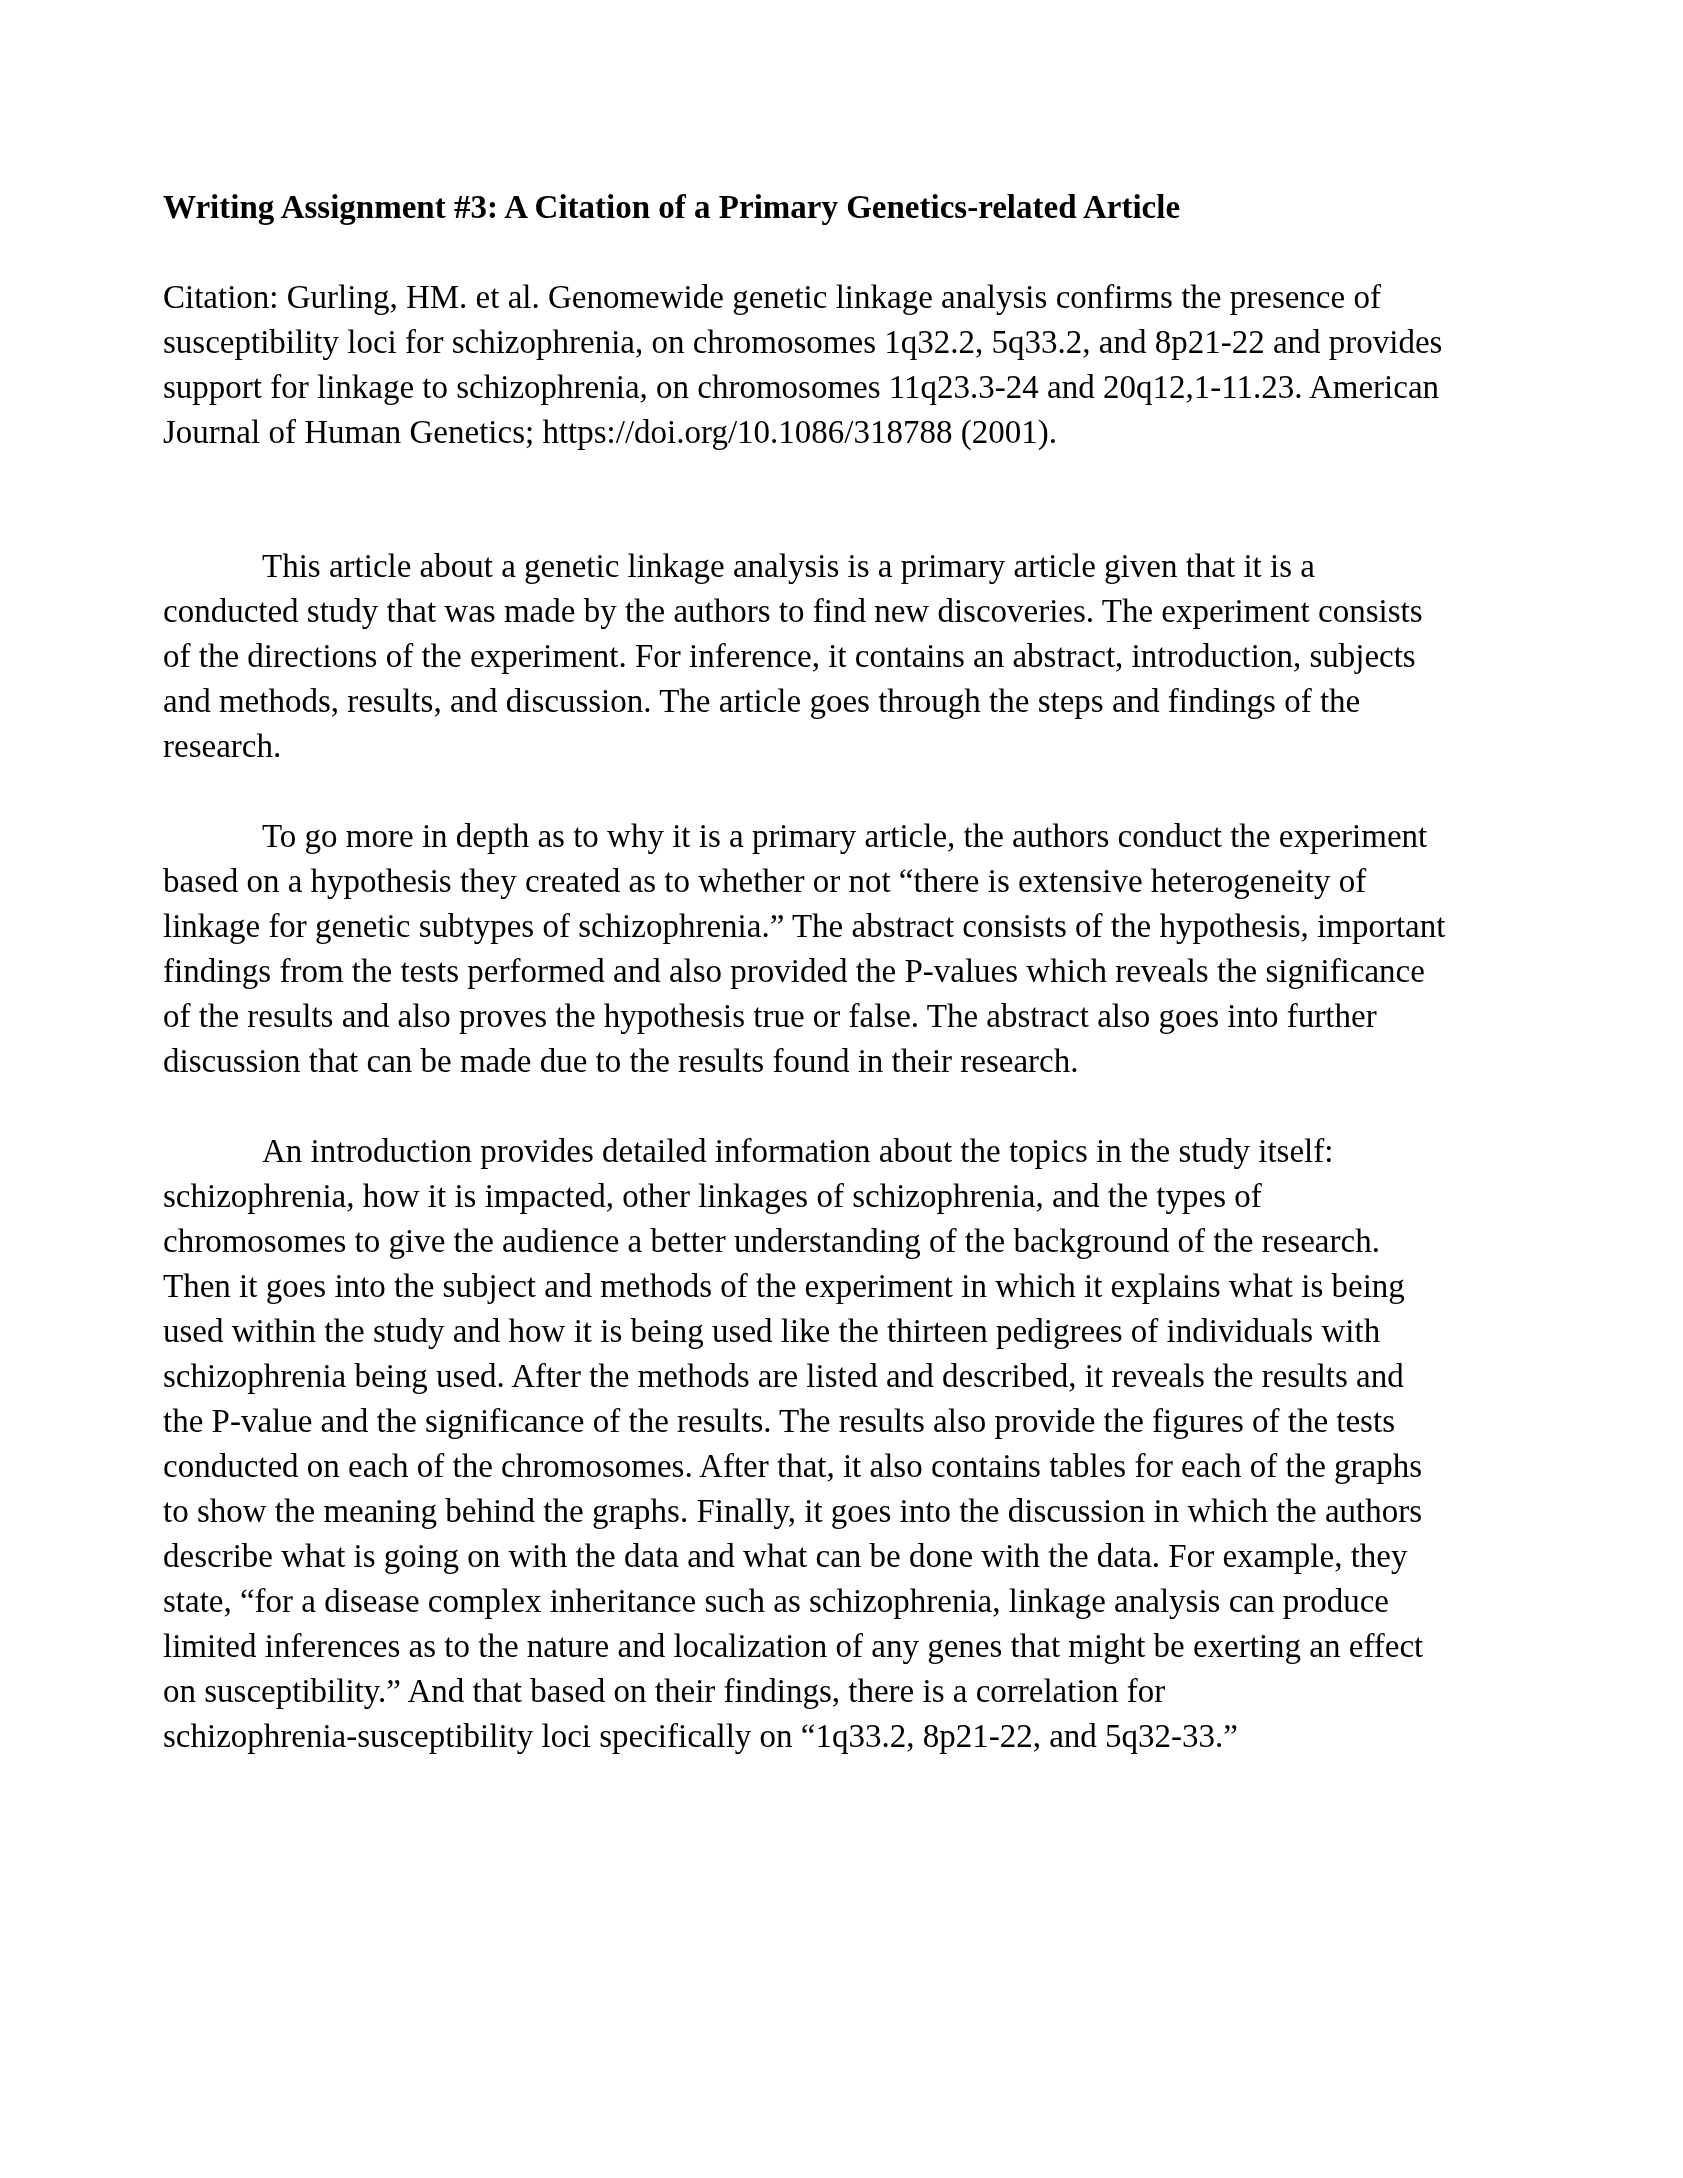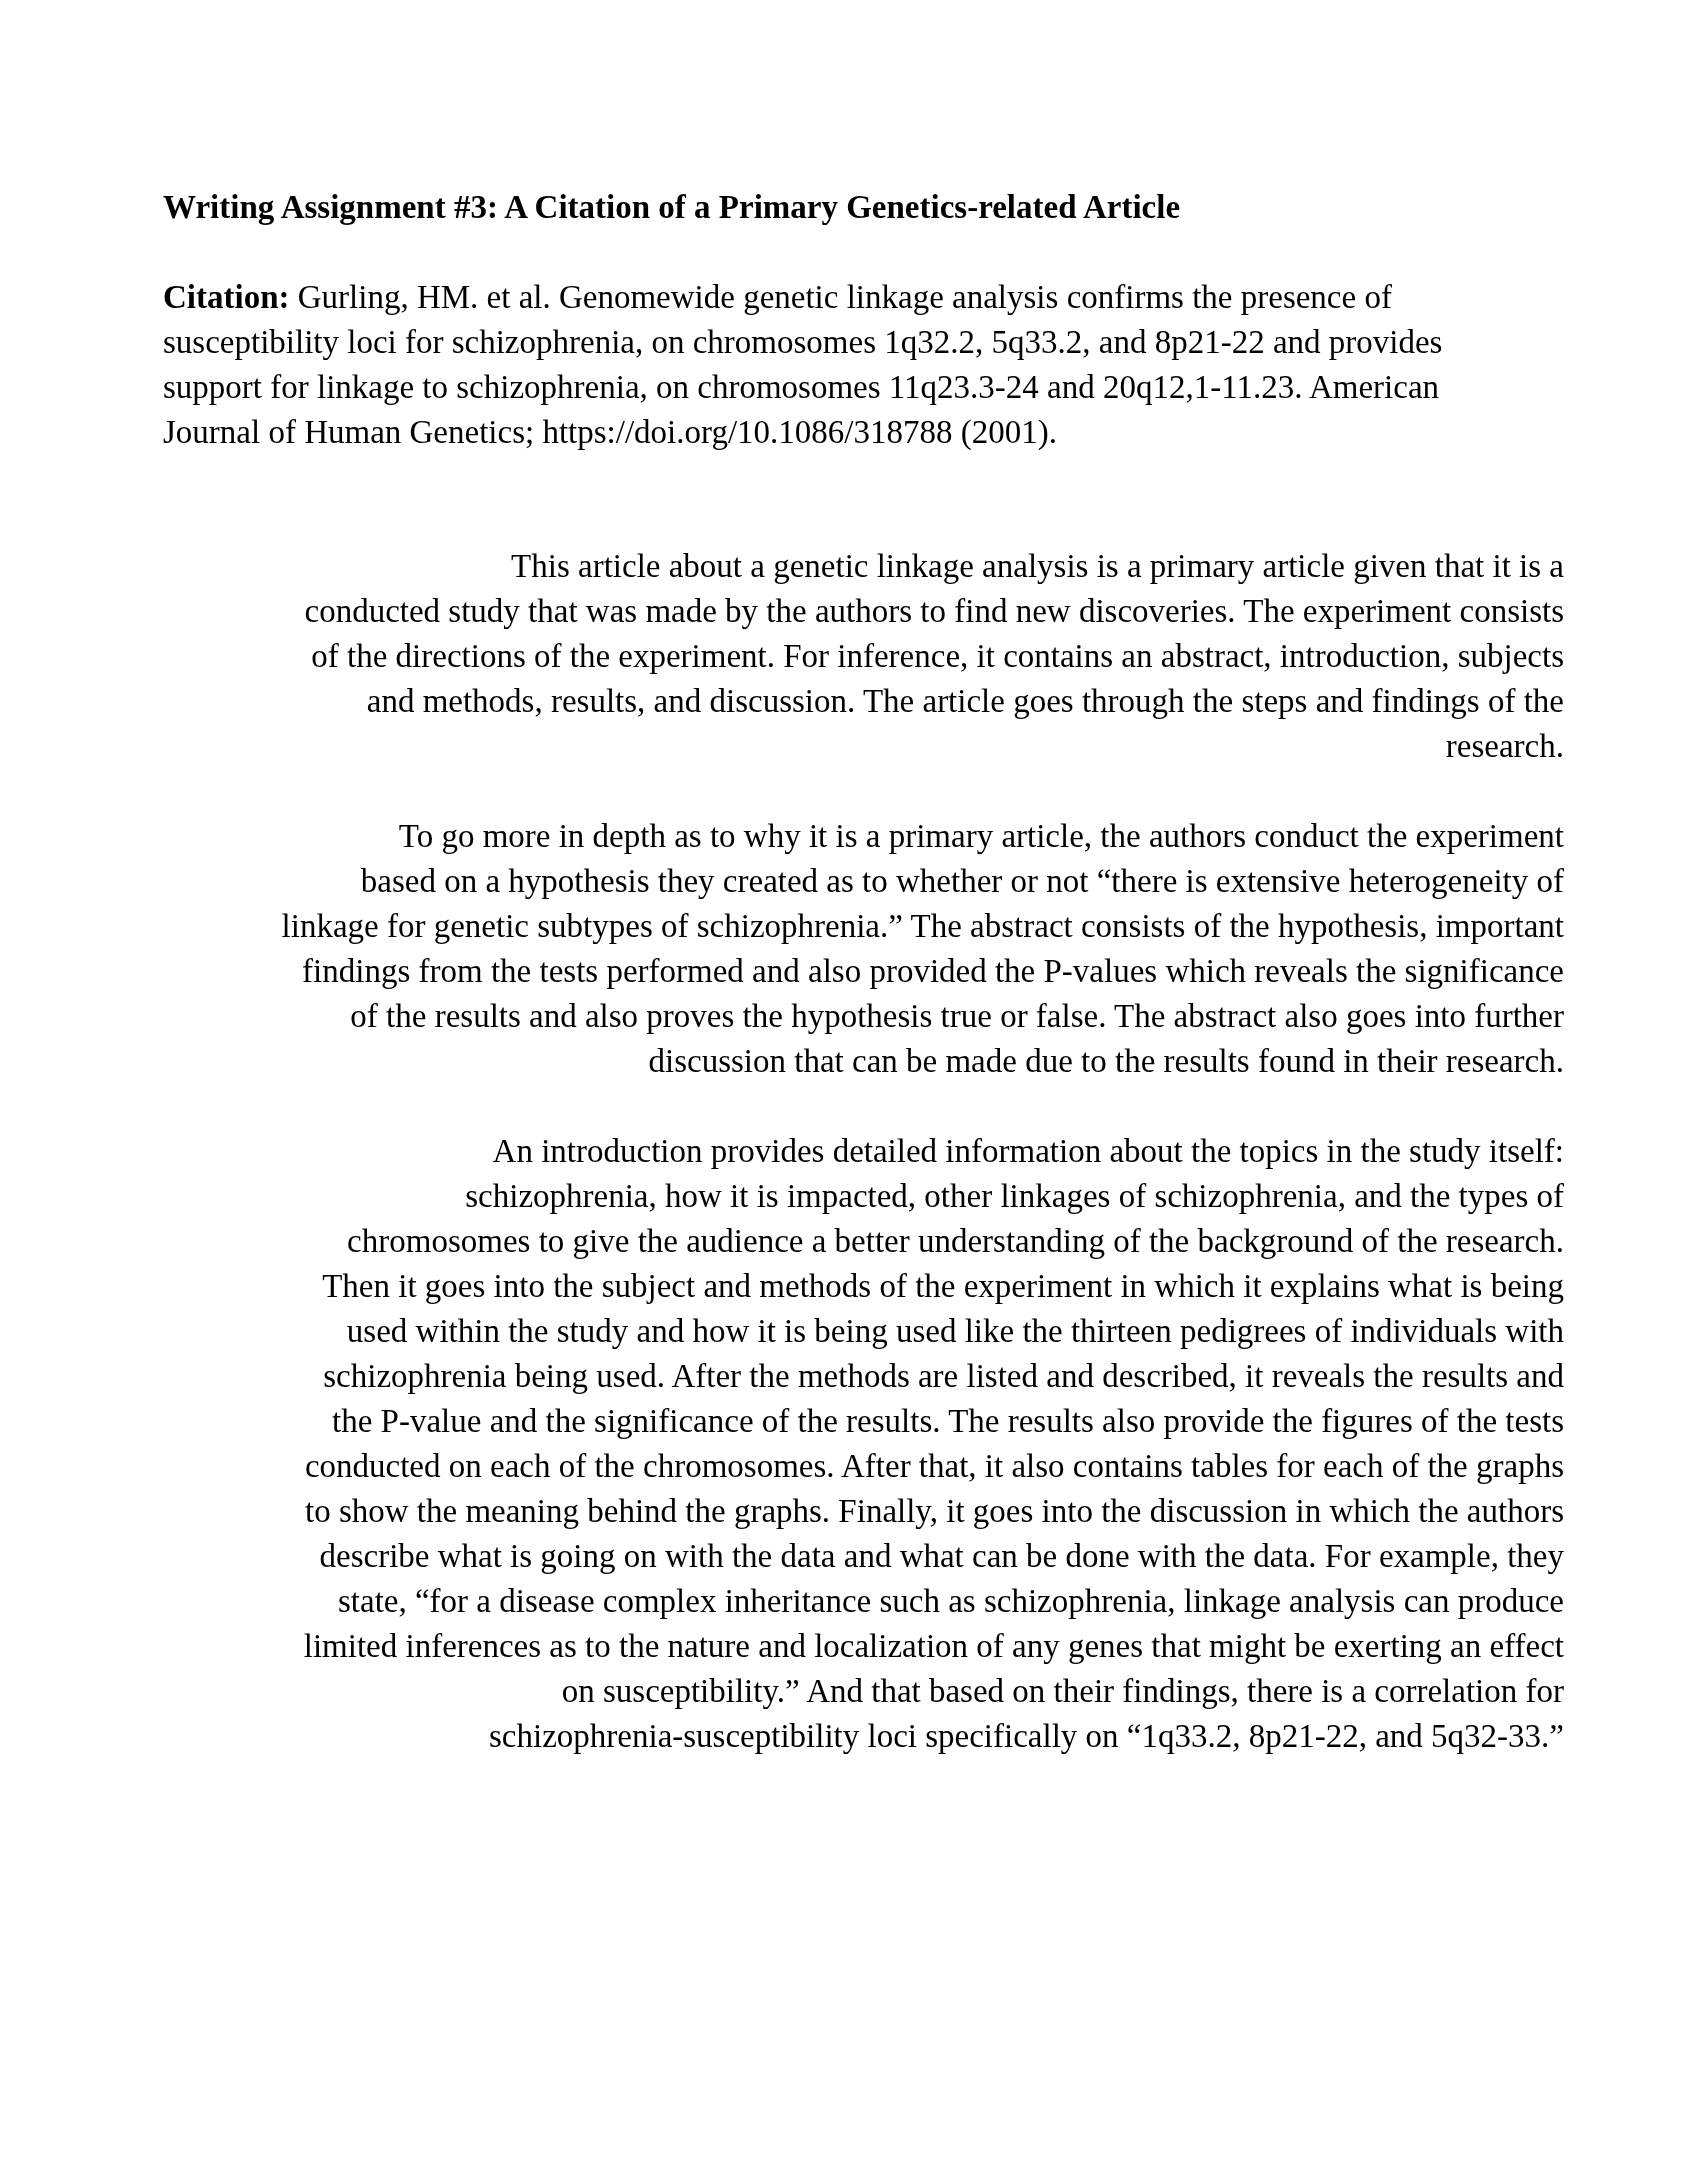--- a/index.html
+++ b/index.html
@@ -29,26 +29,25 @@
     margin: 0 0 45px 0;
     line-height: 45px;
   }
   p {
     margin: 0;
   }
   .citation {
     margin: 0 0 89px 0;
   }
   .citation-label {
-    font-weight: bold;
+    font-weight: normal;
   }
   .para {
     margin: 0 0 45px 0;
     text-indent: 99px;
-    text-align: right;
   }
   .para:last-child {
     margin-bottom: 0;
   }
   .lines {
     white-space: pre-line;
   }
 </style>
 </head>
 <body>

